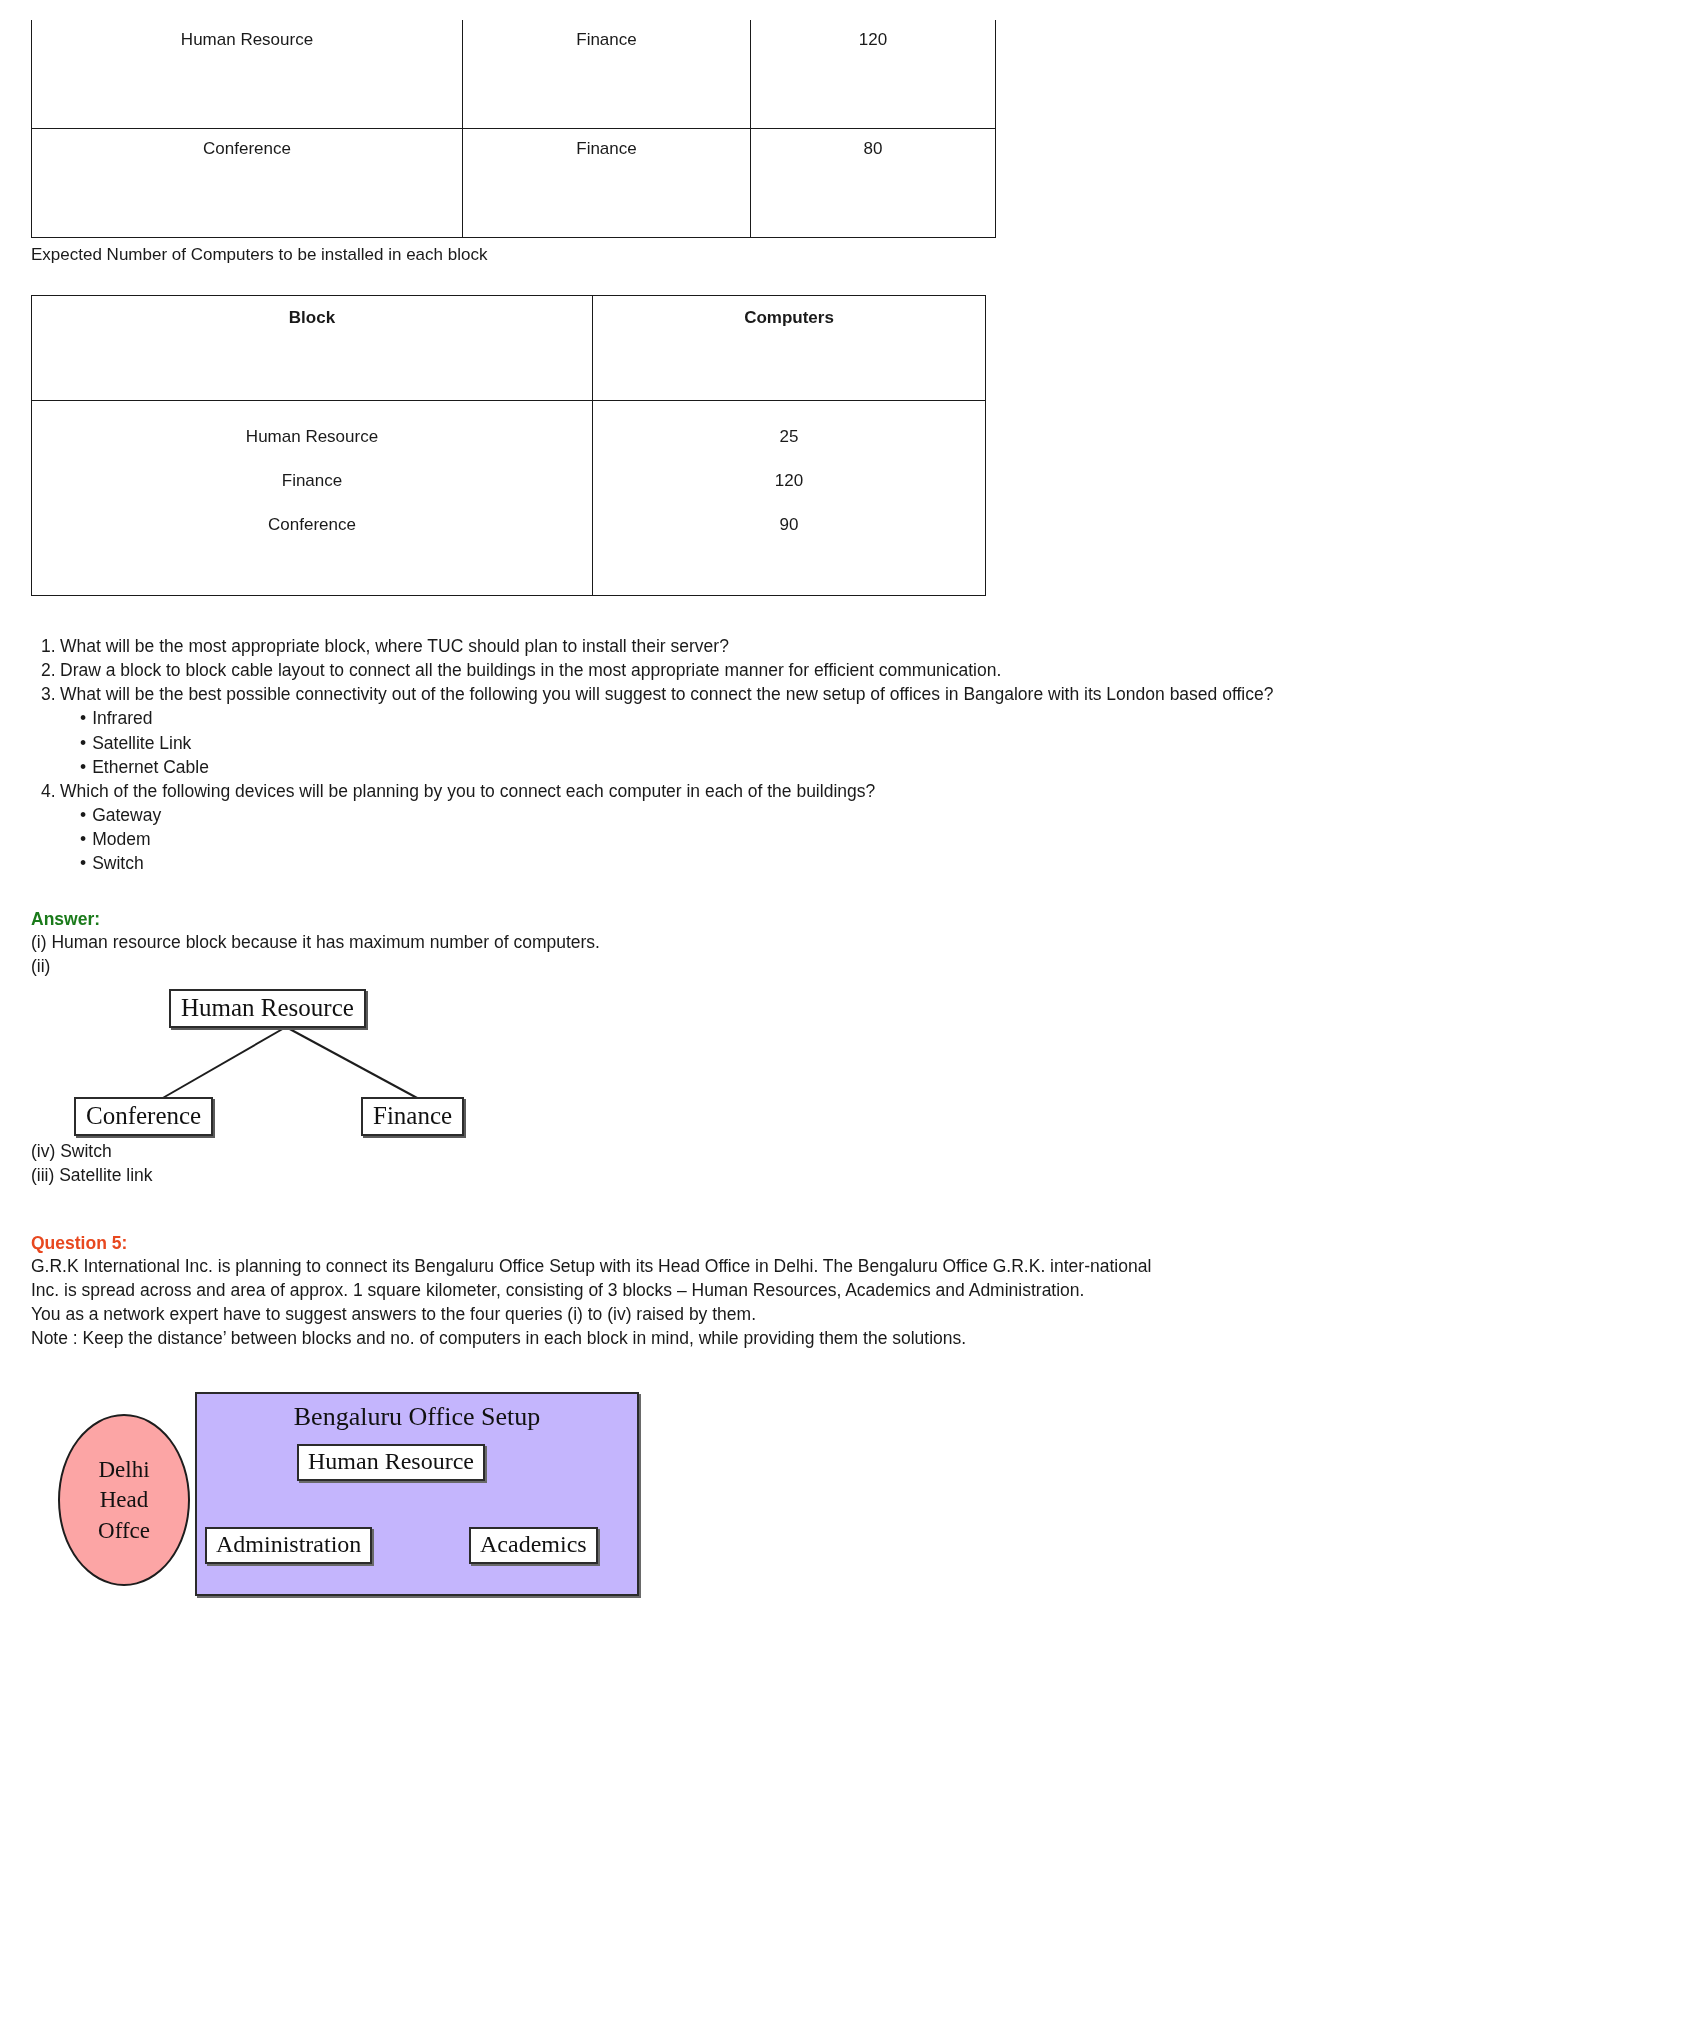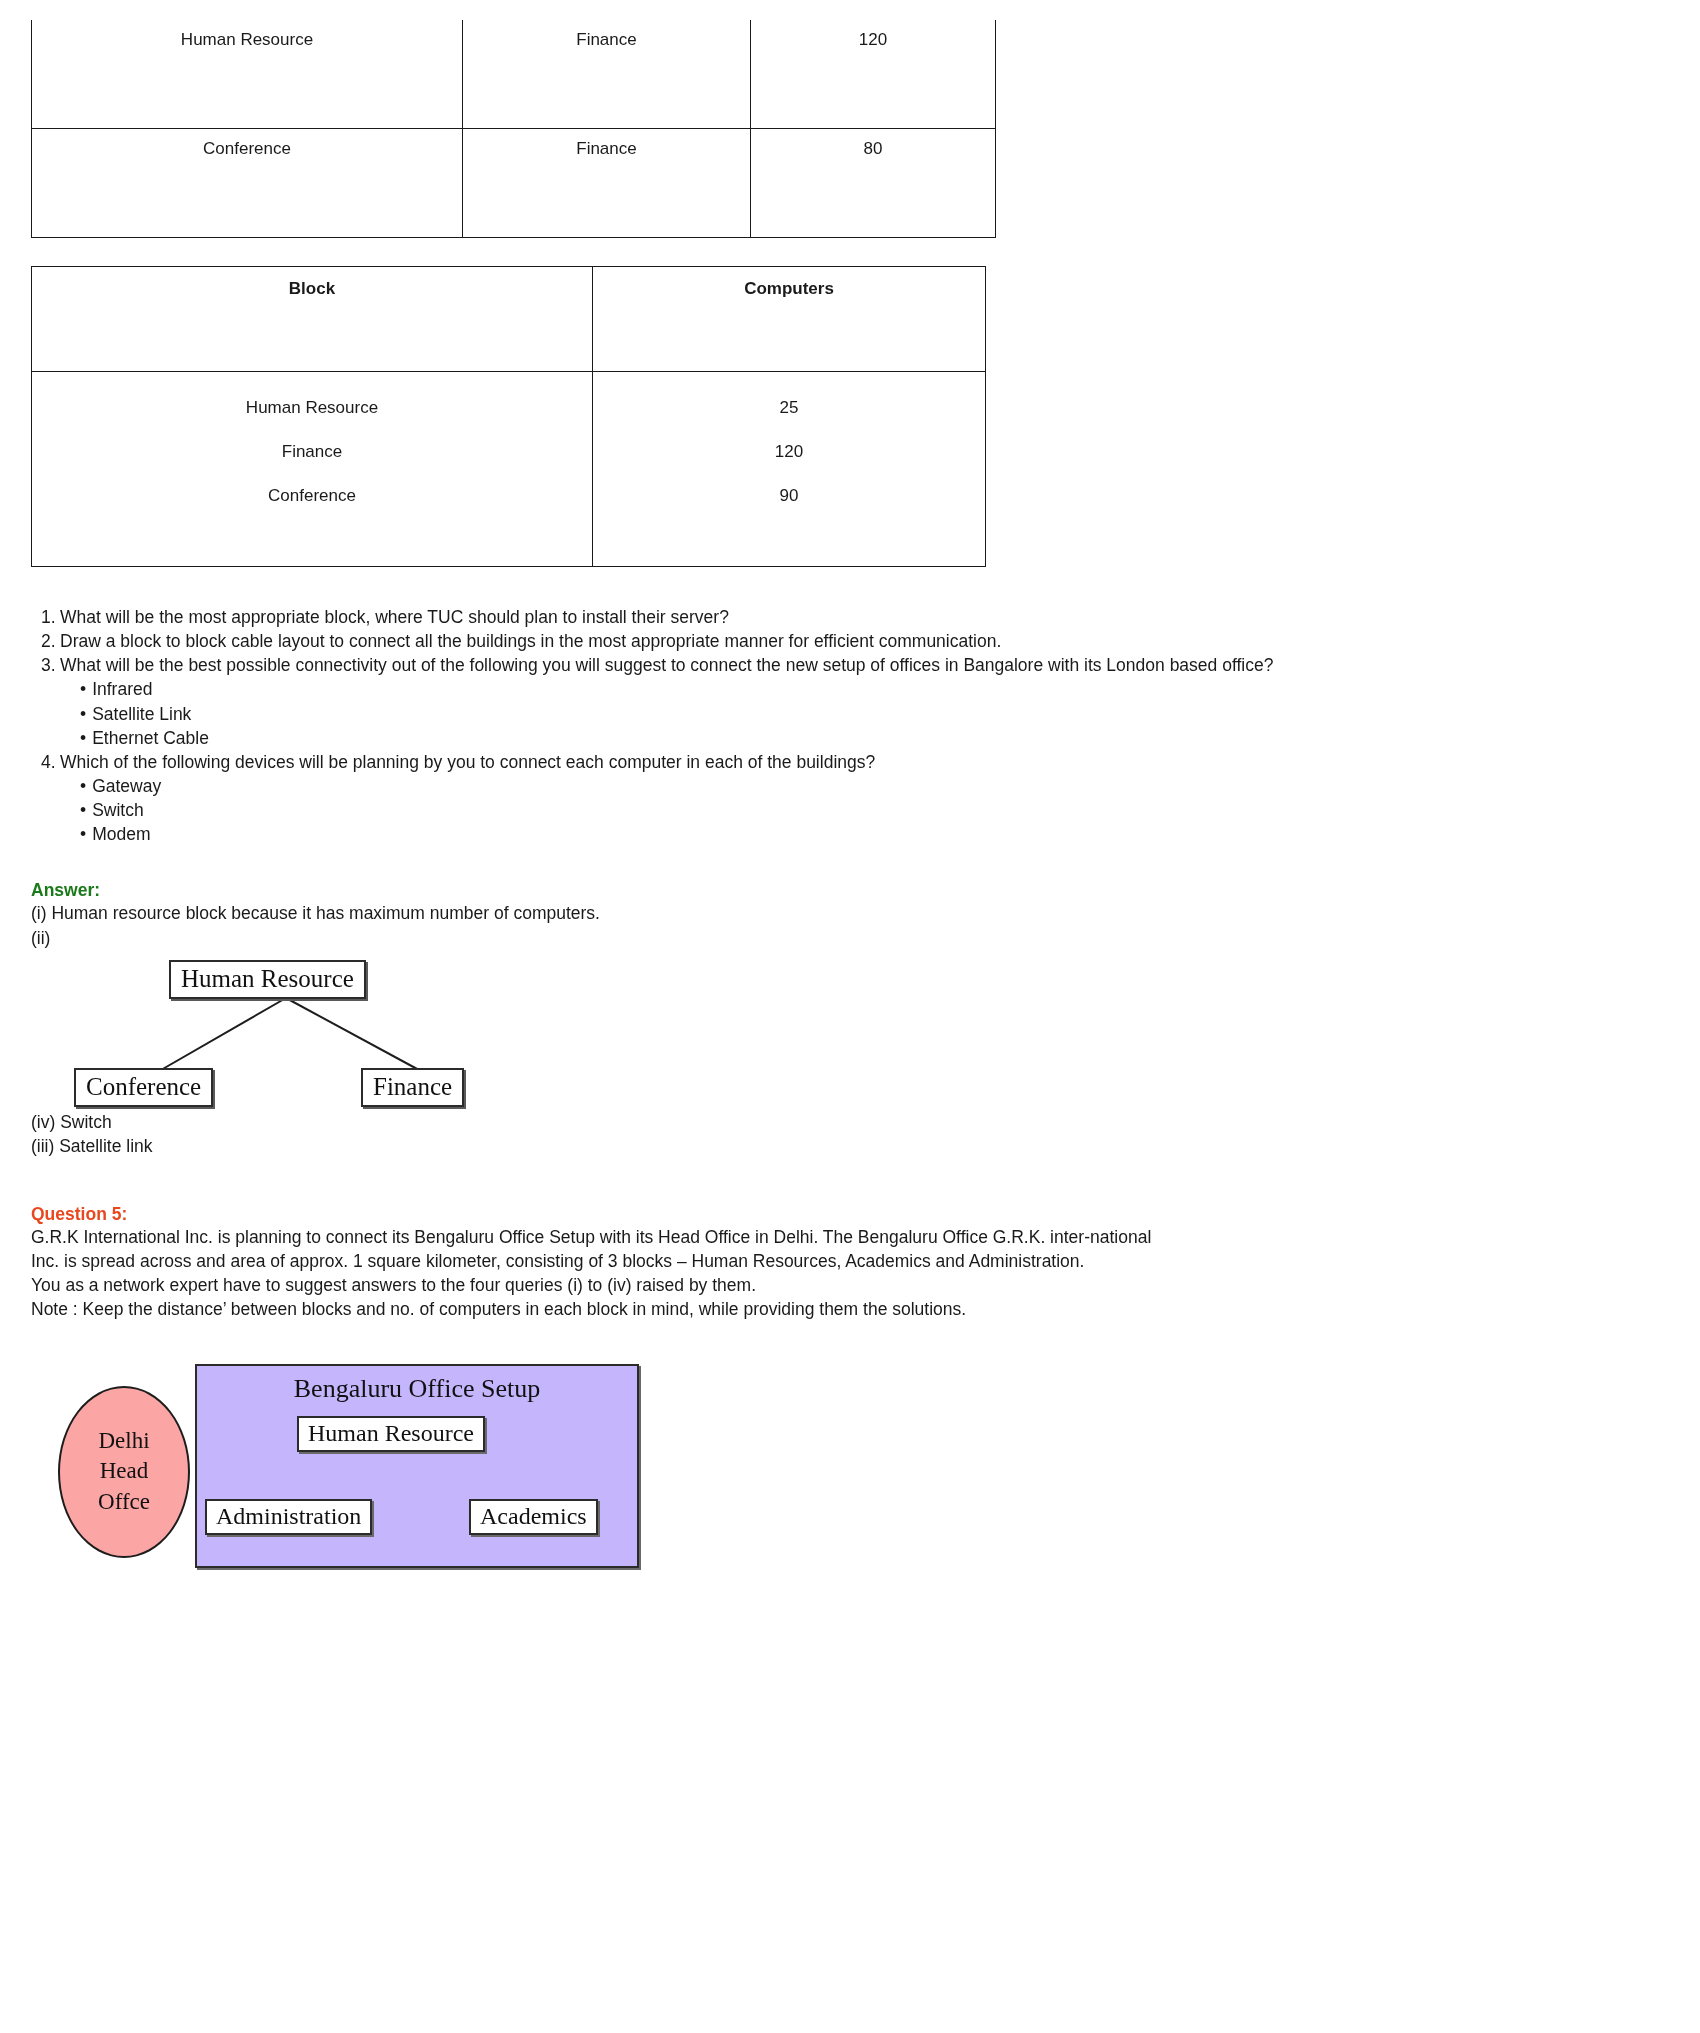--- a/index.html
+++ b/index.html
@@ -243,20 +243,21 @@
           <td class="c3">120</td>
         </tr>
         <tr>
           <td class="c1">Conference</td>
           <td class="c2">Finance</td>
           <td class="c3">80</td>
         </tr>
       </tbody>
     </table>
 
+    <div class="caption">Expected Number of Computers to be installed in each block</div>
 
     <table class="doc-table" id="table-computers">
       <thead>
         <tr>
           <th class="h1">Block</th>
           <th class="h2">Computers</th>
         </tr>
       </thead>
       <tbody>
         <tr>
@@ -290,22 +291,22 @@
           <li>Infrared</li>
           <li>Satellite Link</li>
           <li>Ethernet Cable</li>
         </ul>
       </li>
       <li>
         <span class="num">4.</span>
         <span>Which of the following devices will be planning by you to connect each computer in each of the buildings?</span>
         <ul class="sublist">
           <li>Gateway</li>
+          <li>Modem</li>
           <li>Switch</li>
-          <li>Modem</li>
         </ul>
       </li>
     </ol>
 
     <div class="answer-head">Answer:</div>
     <div class="answer-line">(i) Human resource block because it has maximum number of computers.</div>
     <div class="answer-line">(ii)</div>
 
     <div class="tree-wrap" style="margin-left:31px;">
       <svg width="520" height="150">

